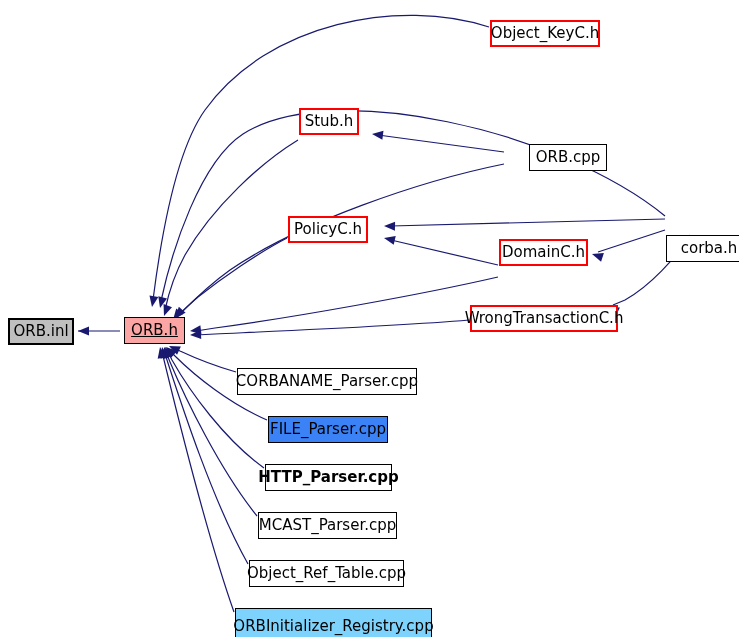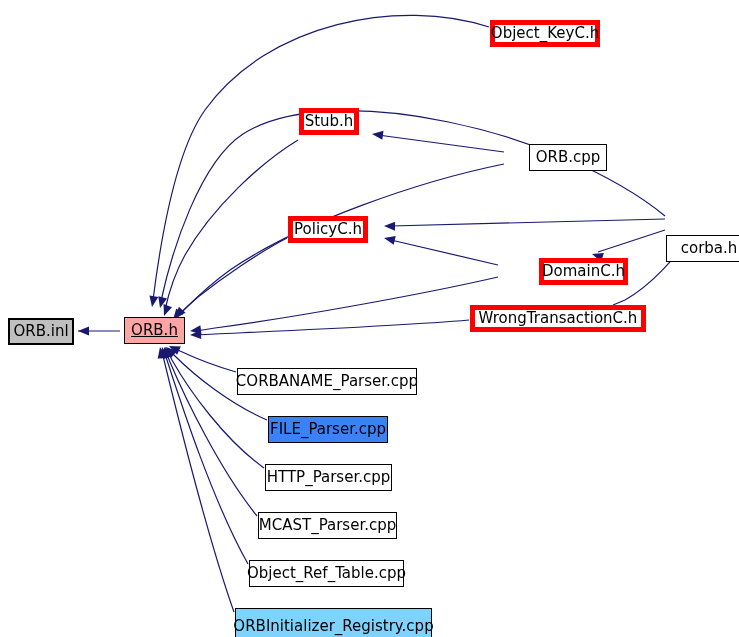--- a/index.html
+++ b/index.html
@@ -26,21 +26,21 @@
     align-items:center;
     justify-content:center;
     background:#ffffff;
     border:1px solid #000000;
     font-size:15px;
     line-height:1;
     color:#000000;
     white-space:nowrap;
     letter-spacing:0px;
   }
-  .node.red{ border:5px solid #3b82f6;text-align:right; }
+  .node.red{ border:2px solid #3b82f6;text-align:right; }
   .node.current{
     background:#bfbfbf;
     border:2px solid #b91c1c;
   }
   .node-label{
     display:block;
     padding:0 2px;
     font-size:15px;
     color:#000000;
   }
@@ -106,33 +106,33 @@
       </div>
       <div class="node" style="left: 505px; top: 144px; width: 78px; height: 27px; border-color: rgb(0, 0, 0); background: rgb(255, 255, 255); margin-left: 24px;">
         <span class="node-label">ORB.cpp</span>
       </div>
       <div class="node red" style="left: 288px; top: 216px; width: 80px; height: 27px; border-color: rgb(255, 0, 0); background: rgb(255, 255, 255);">
         <span class="node-label">PolicyC.h</span>
       </div>
       <div class="node" style="left: 666px; top: 207px; width: 86px; height: 27px; border-color: rgb(0, 0, 0); background: rgb(255, 255, 255); margin-top: 28px;">
         <span class="node-label">corba.h</span>
       </div>
-      <div class="node red" style="left: 499px; top: 258px; width: 89px; height: 27px; border-color: rgb(255, 0, 0); background: rgb(255, 255, 255); margin-left: 40px;">
+      <div class="node red" style="left: 499px; top: 239px; width: 89px; height: 27px; border-color: rgb(255, 0, 0); background: rgb(255, 255, 255);">
         <span class="node-label">DomainC.h</span>
       </div>
-      <div class="node red" style="left: 470px; top: 305px; width: 176px; height: 27px; border-color: rgb(255, 0, 0); background: rgb(255, 255, 255);">
+      <div class="node red" style="left: 470px; top: 305px; width: 148px; height: 27px; border-color: rgb(255, 0, 0); background: rgb(255, 255, 255);">
         <span class="node-label">WrongTransactionC.h</span>
       </div>
       <div class="node" style="left: 237px; top: 368px; width: 180px; height: 27px; border-color: rgb(0, 0, 0); background: rgb(255, 255, 255); align-items: center;">
         <span class="node-label">CORBANAME_Parser.cpp</span>
       </div>
       <div class="node" style="left: 268px; top: 416px; width: 120px; height: 27px; border-color: rgb(0, 0, 0); background: #3b82f6;">
         <span class="node-label">FILE_Parser.cpp</span>
       </div>
-      <div class="node" style="left: 265px; top: 464px; width: 127px; height: 27px; border-color: rgb(0, 0, 0); background: rgb(255, 255, 255);">
+      <div class="node" style="left: 265px; top: 464px; width: 127px; height: 27px; border-color: rgb(0, 0, 0); background: rgb(255, 255, 255); font-weight: bold;">
         <span class="node-label">HTTP_Parser.cpp</span>
       </div>
       <div class="node" style="left: 258px; top: 512px; width: 139px; height: 27px; border-color: rgb(0, 0, 0); background: rgb(255, 255, 255);">
         <span class="node-label">MCAST_Parser.cpp</span>
       </div>
       <div class="node" style="left: 249px; top: 560px; width: 155px; height: 27px; border-color: rgb(0, 0, 0); background: rgb(255, 255, 255);">
         <span class="node-label">Object_Ref_Table.cpp</span>
       </div>
       <div class="node" style="left: 235px; top: 608px; width: 197px; height: 36px; border-color: rgb(0, 0, 0); background: #7dd3fc;">
         <span class="node-label">ORBInitializer_Registry.cpp</span>

